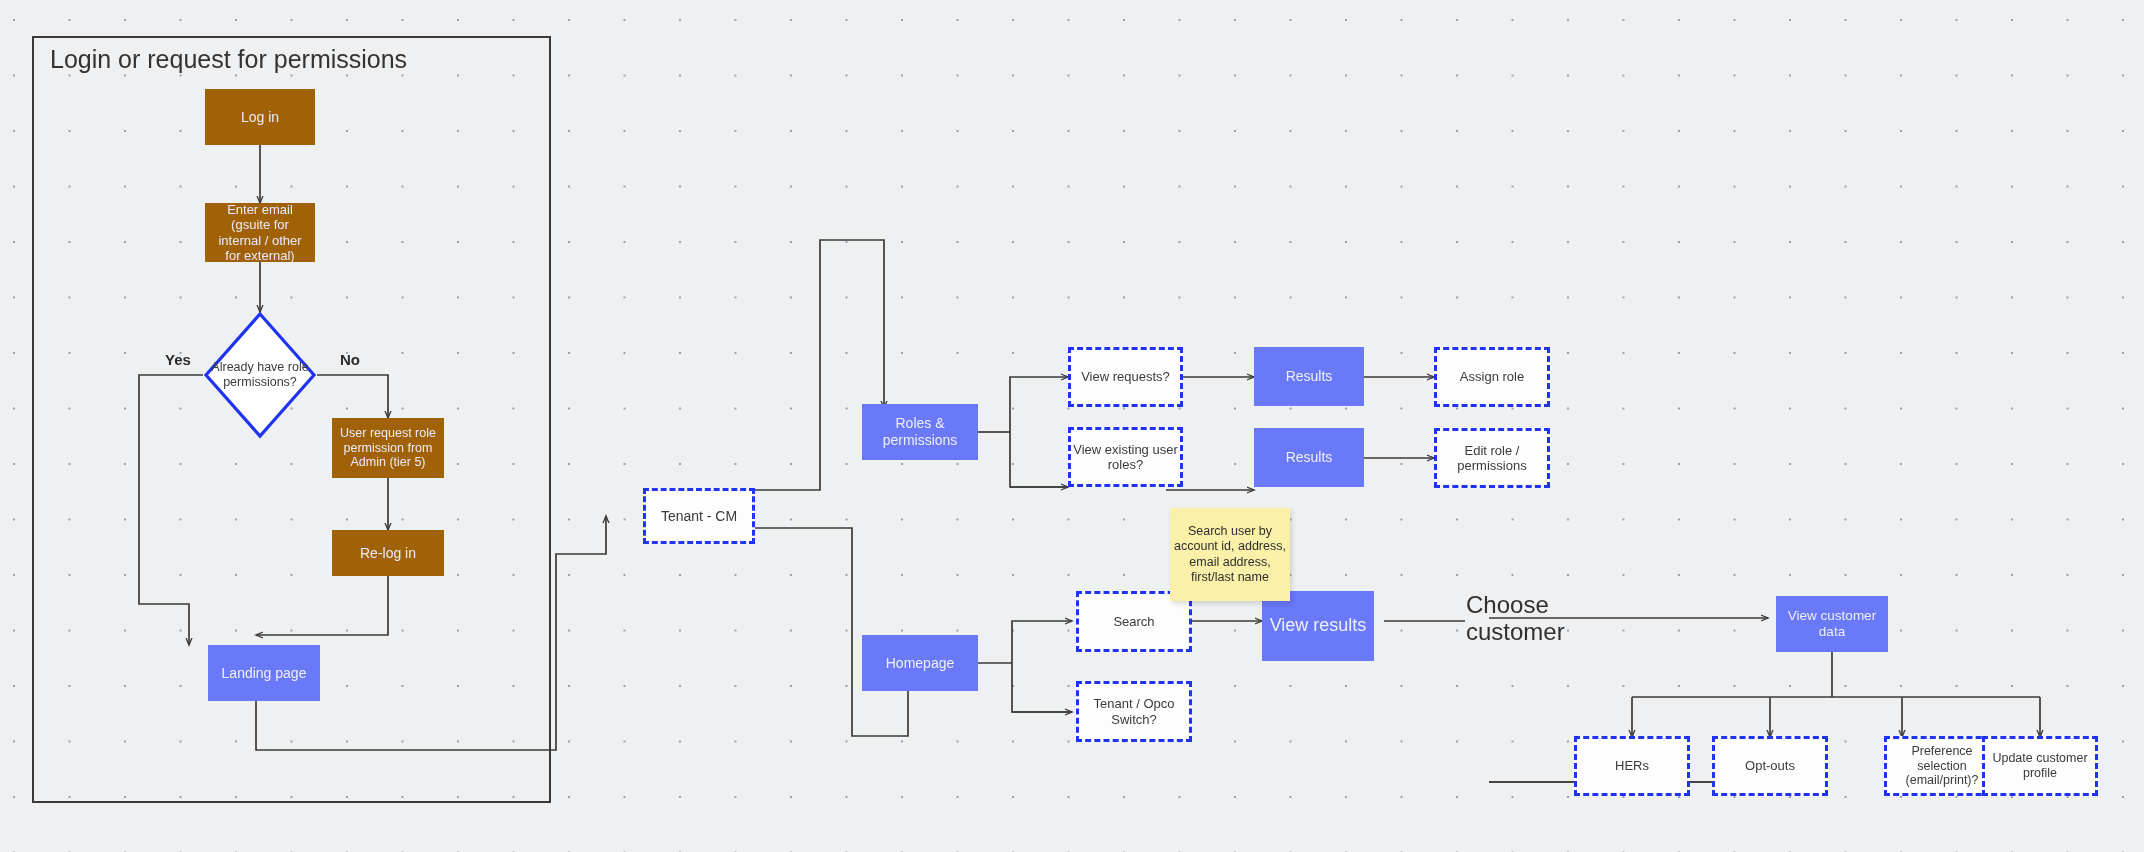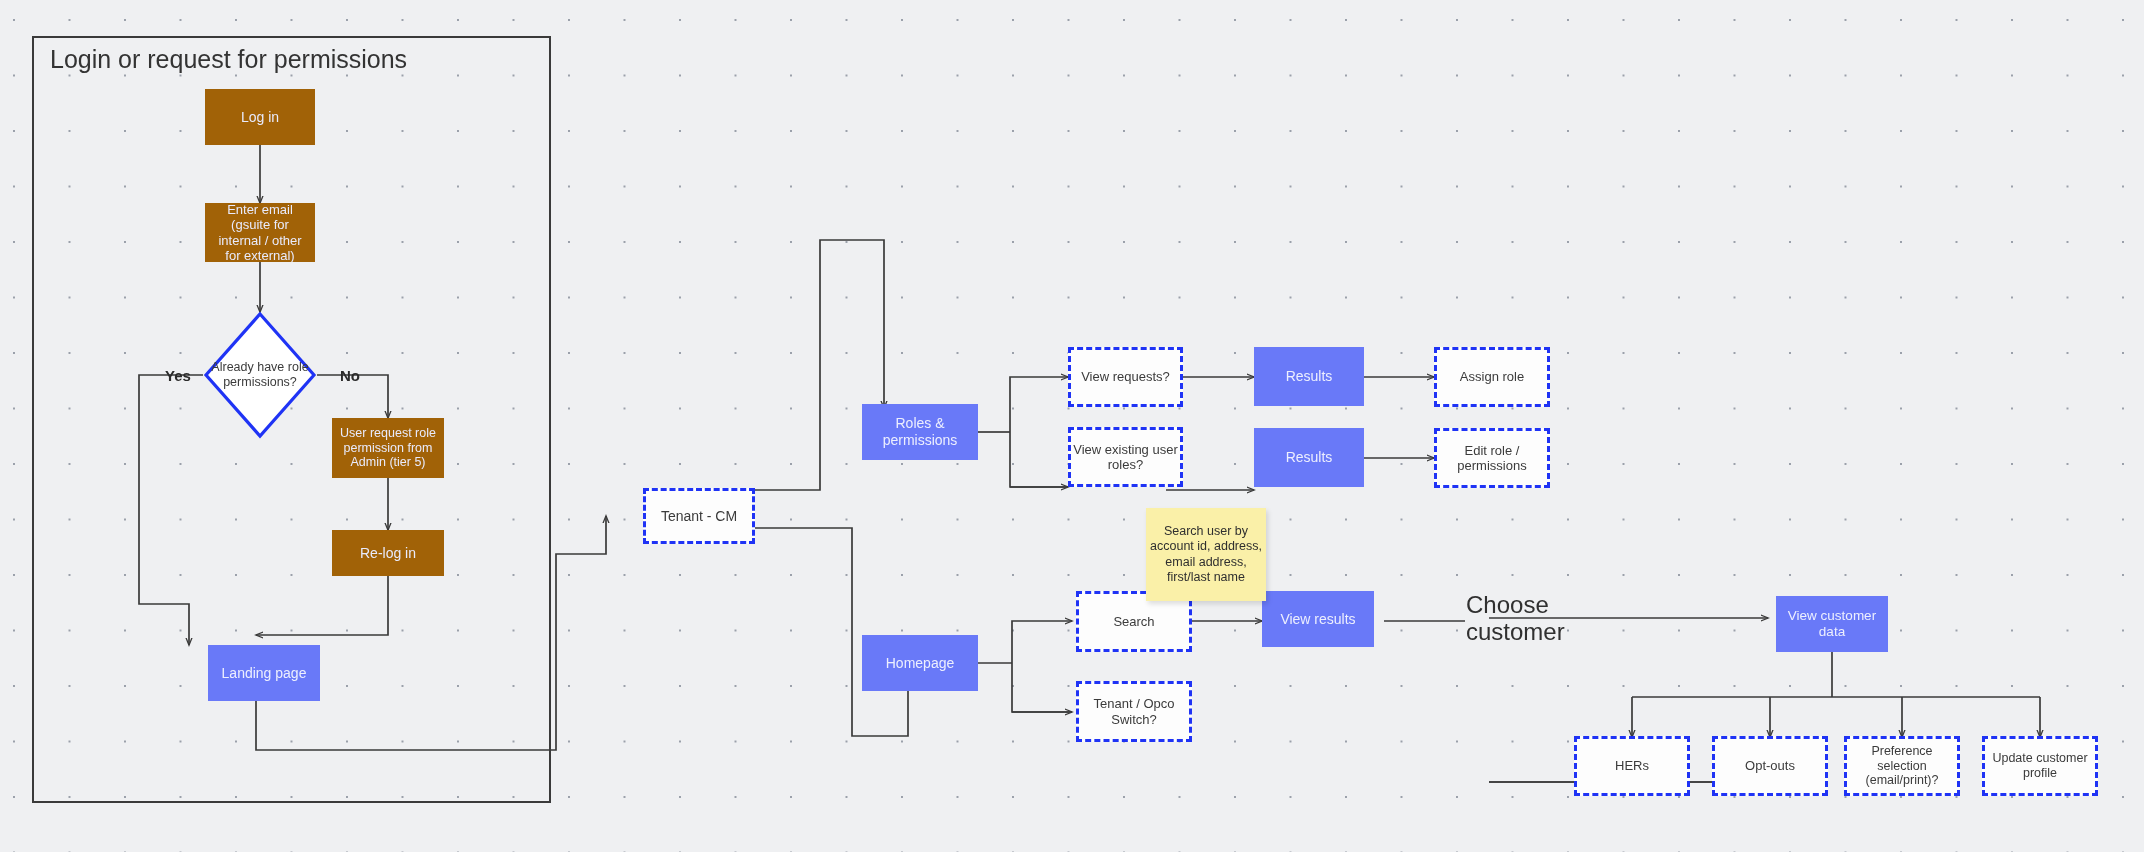--- a/index.html
+++ b/index.html
@@ -70,27 +70,27 @@
   .note{
     position:absolute;
     background:#faf0a8;
     color:#2f2f2f;
     text-align:center;
     line-height:1.22;
     box-sizing:border-box;
     display:flex;align-items:center;justify-content:center;
     box-shadow:2px 3px 5px rgba(0,0,0,.13);
     padding:4px 0;
+    margin-left:24px;
   }
   .edge-label{
     position:absolute;
     font-weight:bold;
     color:#2b2b2b;
     white-space:nowrap;
-    margin-top:16px;
   }
   .bigtext{
     position:absolute;
     color:#303030;
     line-height:1.12;
   }
 </style>
 </head>
 <body>
 
@@ -199,27 +199,27 @@
 <div class="node dashed" style="left:1068px;top:427px;width:115px;height:60px;font-size:13px;padding:0 2px;">View existing user roles?</div>
 
 <div class="node solid-light" style="left:1254px;top:428px;width:110px;height:59px;font-size:14px;">Results</div>
 
 <div class="node dashed" style="left:1434px;top:428px;width:116px;height:60px;font-size:13px;">Edit role / permissions</div>
 
 <div class="node dashed" style="left:1076px;top:591px;width:116px;height:61px;font-size:13px;">Search</div>
 
 <div class="node dashed" style="left:1076px;top:681px;width:116px;height:61px;font-size:13px;">Tenant / Opco Switch?</div>
 
-<div class="node solid-light" style="left:1262px;top:591px;width:112px;height:56px;font-size:14px;">View results</div>
+<div class="node solid-light" style="left:1262px;top:591px;width:112px;height:70px;font-size:18px;">View results</div>
 
 <div class="note" style="left:1146px;top:508px;width:120px;height:93px;font-size:12.5px;">Search user by account id, address, email address, first/last name</div>
 
 <div class="bigtext" style="left:1466px;top:592px;width:125px;font-size:24px;">Choose customer</div>
 
 <div class="node solid-light" style="left:1776px;top:596px;width:112px;height:56px;font-size:13.5px;padding:0 3px;">View customer data</div>
 
 <div class="node dashed" style="left:1574px;top:736px;width:116px;height:60px;font-size:13px;">HERs</div>
 
 <div class="node dashed" style="left:1712px;top:736px;width:116px;height:60px;font-size:13px;">Opt-outs</div>
 
-<div class="node dashed" style="left:1844px;top:736px;width:116px;height:60px;font-size:12.5px;padding:0 2px;">Preference selection (email/print)?</div>
+<div class="node dashed" style="left:1884px;top:736px;width:116px;height:60px;font-size:12.5px;padding:0 2px;">Preference selection (email/print)?</div>
 
 <div class="node dashed" style="left:1982px;top:736px;width:116px;height:60px;font-size:12.5px;padding:0 2px;">Update customer profile</div>
 
 </body></html>

